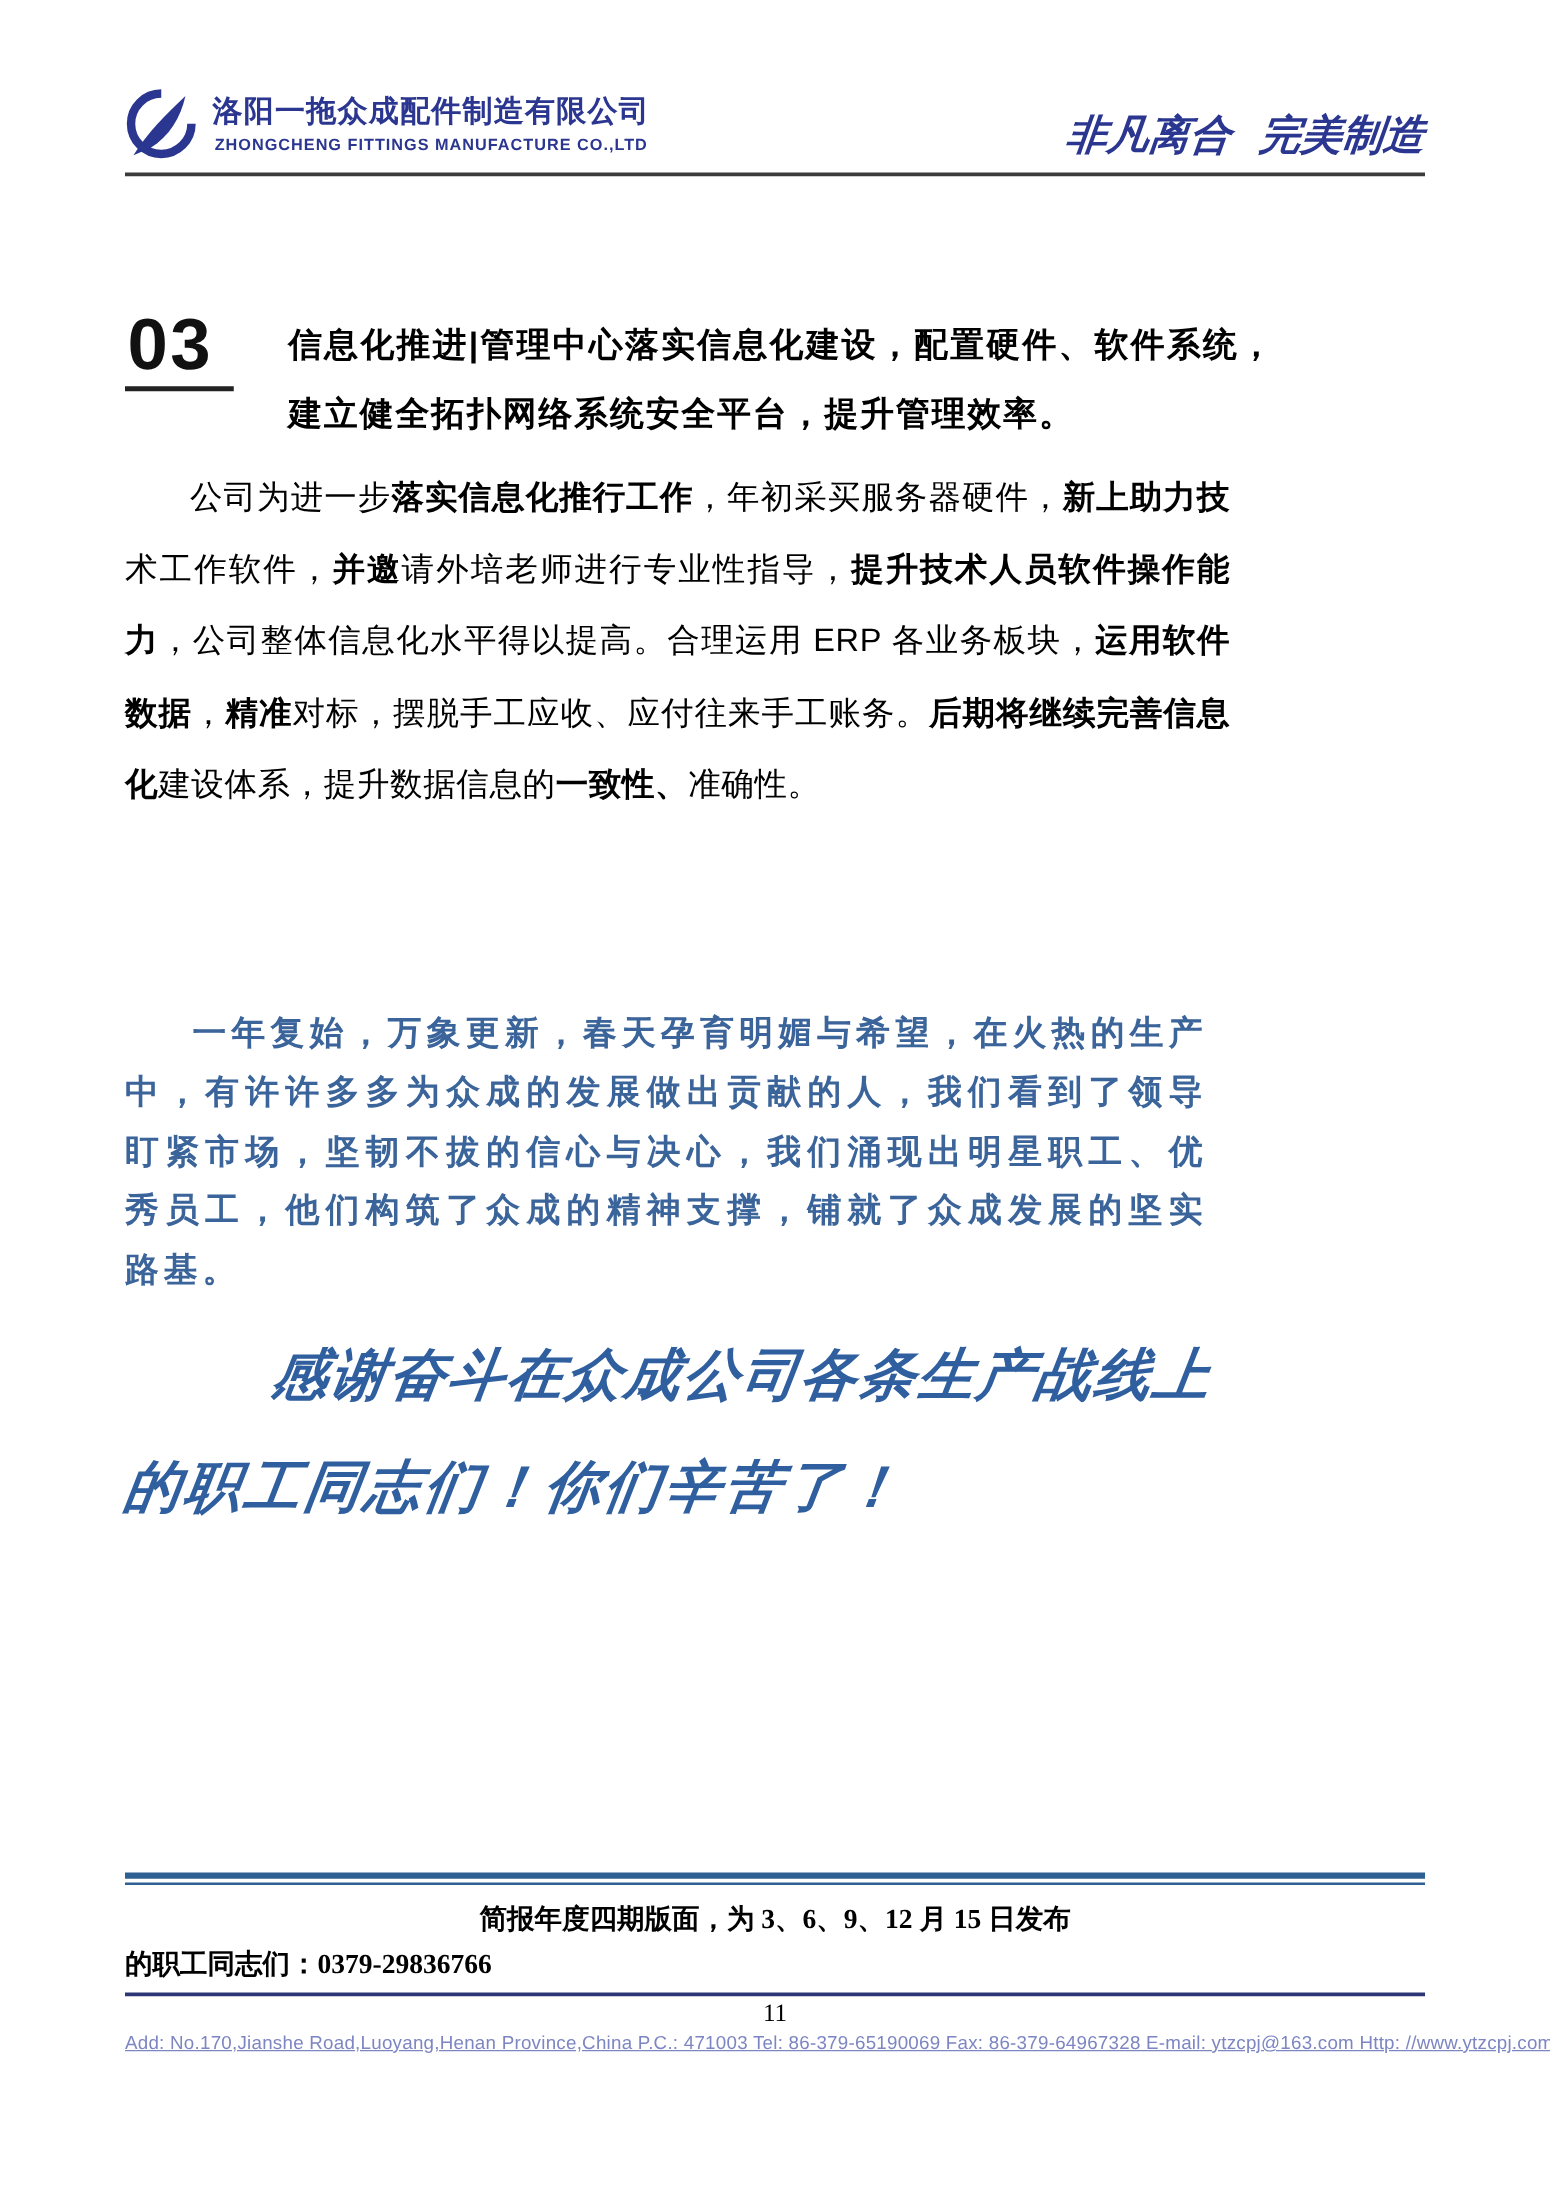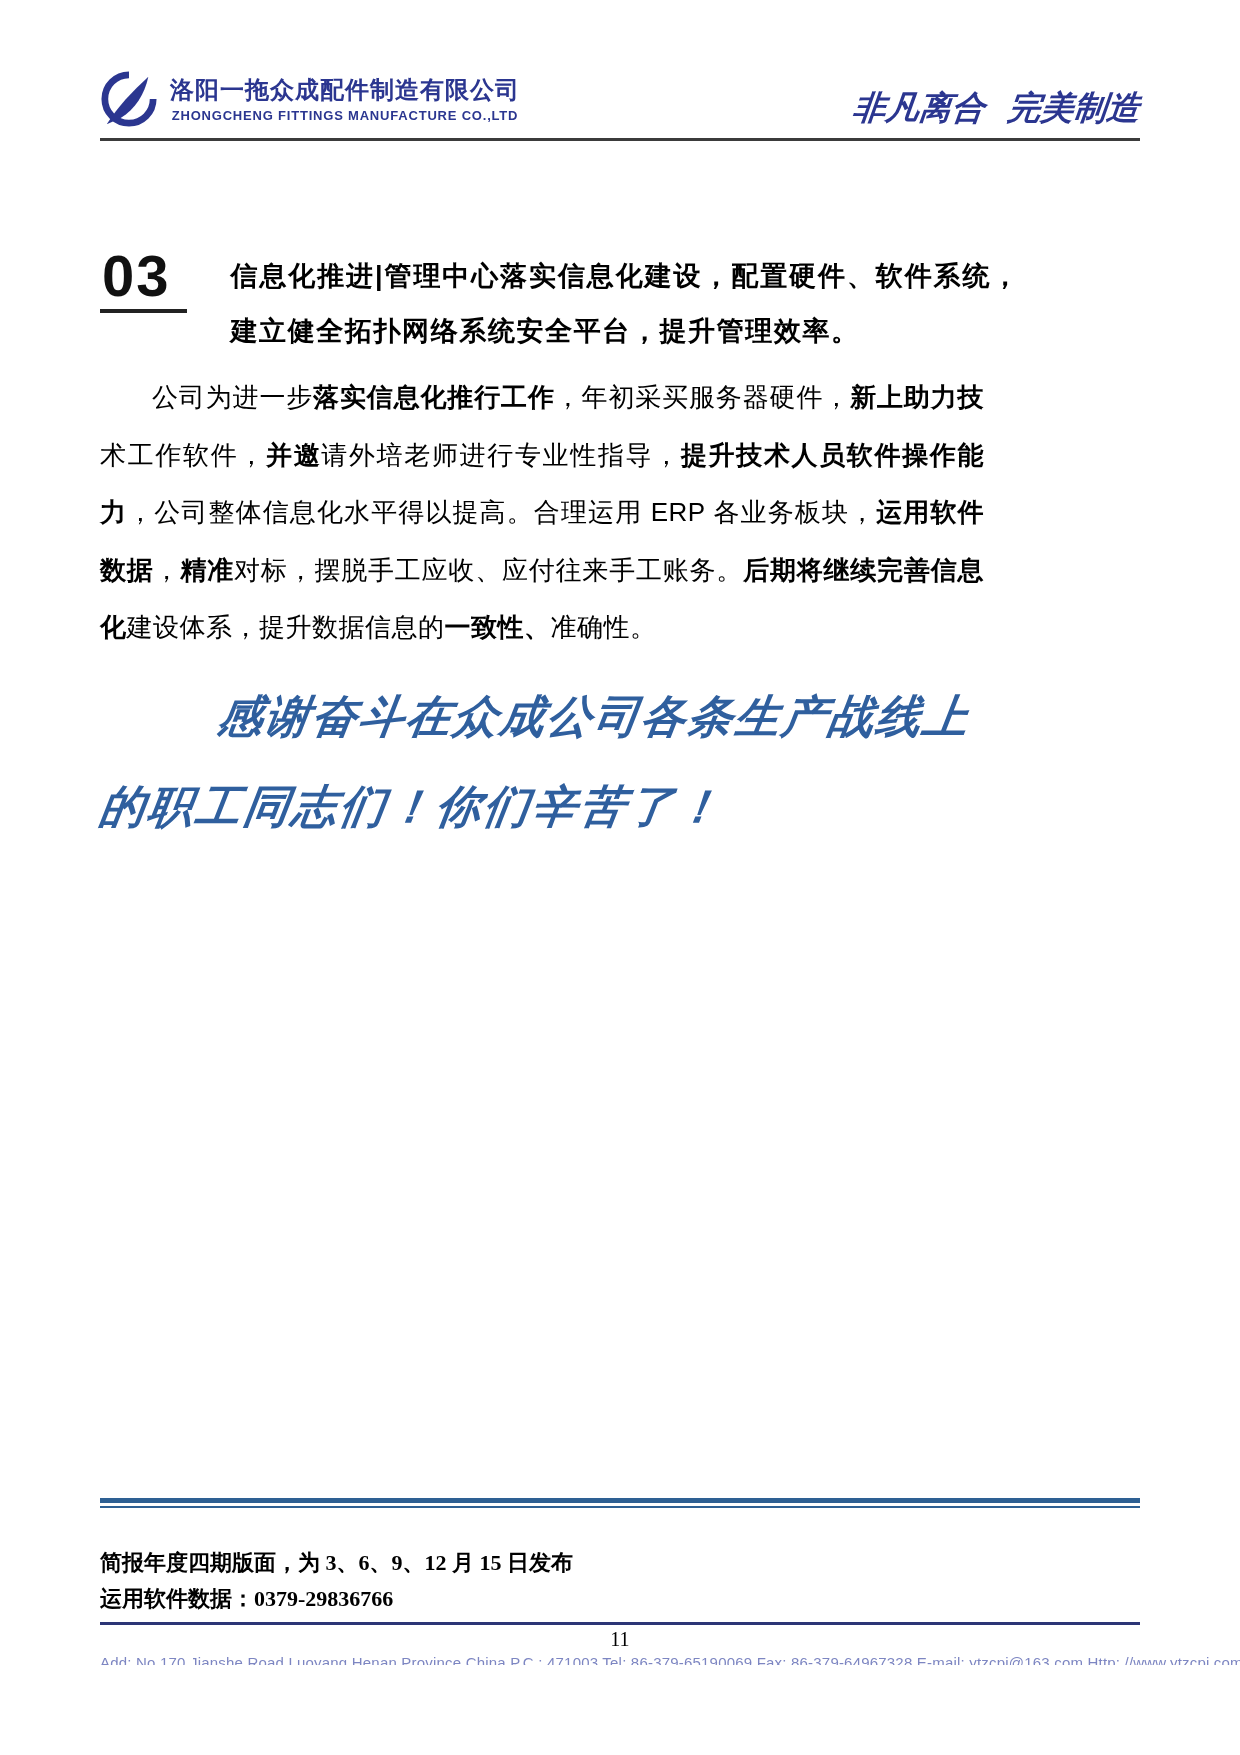--- a/index.html
+++ b/index.html
@@ -64,21 +64,21 @@
   .thanks-line2 { margin-top:30px; transform:skewX(-8deg); line-height:60px; letter-spacing:3px; }
 
   
   .footer { position:absolute; left:100px; right:100px; top:1498px; }
   .rule-thick { height:5px; background:#2e6093; }
   .rule-thin  { height:2px; background:#2e6093; margin-top:3px; }
   .schedule, .hotline {
     font-family:"Liberation Serif","DejaVu Serif",serif;
     font-weight:bold; font-size:22px; color:#000; line-height:30px;
   }
-  .schedule { margin-top:40px; }
+  .schedule { margin-top:12px;text-align:center; }
   .hotline  { margin-top:6px; }
   .footer-rule { height:3px; background:#2c3576; margin-top:8px; }
   .page-num { text-align:center; font-size:20px; color:#000; line-height:24px; margin-top:2px;
               font-family:"Liberation Serif","DejaVu Serif",serif; }
   .addr-cn { margin-top:4px; font-size:18px; color:#4a55b0; line-height:24px; white-space:nowrap; }
   .addr-en { margin-top:2px; font-size:15px; color:#7d86c2; line-height:20px; letter-spacing:0.2px; white-space:nowrap;text-decoration:underline; }
 </style>
 </head>
 <body>
 
@@ -100,32 +100,33 @@
     </div>
     <div class="header-rule"></div>
 
     <div class="section">
       <div class="sec-title">
         <span class="sec-num">03</span><span>信息化推进|管理中心落实信息化建设，配置硬件、软件系统，建立健全拓扑网络系统安全平台，提升管理效率。</span>
       </div>
       <div class="body-para seg"><span>公司为进一步</span><span class="b">落实信息化推行工作</span><span>，年初采买服务器硬件，</span><span class="b">新上助力技</span><span>术工作软件，</span><span class="b">并邀</span><span>请外培老师进行专业性指导，</span><span class="b">提升技术人员软件操作能力</span><span>，公司整体信息化水平得以提高。合理运用 ERP 各业务板块，</span><span class="b">运用软件数据</span><span>，</span><span class="b">精准</span><span>对标，摆脱手工应收、应付往来手工账务。</span><span class="b">后期将继续完善信息化</span><span>建设体系，提升数据信息的</span><span class="b">一致性、</span><span>准确性。</span></div>
     </div>
 
+    <div class="blue-para">一年复始，万象更新，春天孕育明媚与希望，在火热的生产中，有许许多多为众成的发展做出贡献的人，我们看到了领导盯紧市场，坚韧不拔的信心与决心，我们涌现出明星职工、优秀员工，他们构筑了众成的精神支撑，铺就了众成发展的坚实路基。</div>
 
     <div class="thanks">
       <div class="thanks-line1">感谢奋斗在众成公司各条生产战线上</div>
       <div class="thanks-line2">的职工同志们！你们辛苦了！</div>
     </div>
 
   </div>
 
   <div class="footer">
     <div class="rule-thick"></div>
     <div class="rule-thin"></div>
     <div class="schedule">简报年度四期版面，为 3、6、9、12 月 15 日发布</div>
     <div class="hotline">
-      <span>运用软件数据：</span><span>0379-29836766</span>
+      <span>的职工同志们：</span><span>0379-29836766</span>
     </div>
     <div class="footer-rule"></div>
     <div class="page-num">11</div>
     <div class="addr-en">Add: No.170,Jianshe Road,Luoyang,Henan Province,China   P.C.: 471003   Tel: 86-379-65190069   Fax: 86-379-64967328   E-mail: ytzcpj@163.com   Http: //www.ytzcpj.com</div>
   </div>
 </div>
 
 </body></html>

